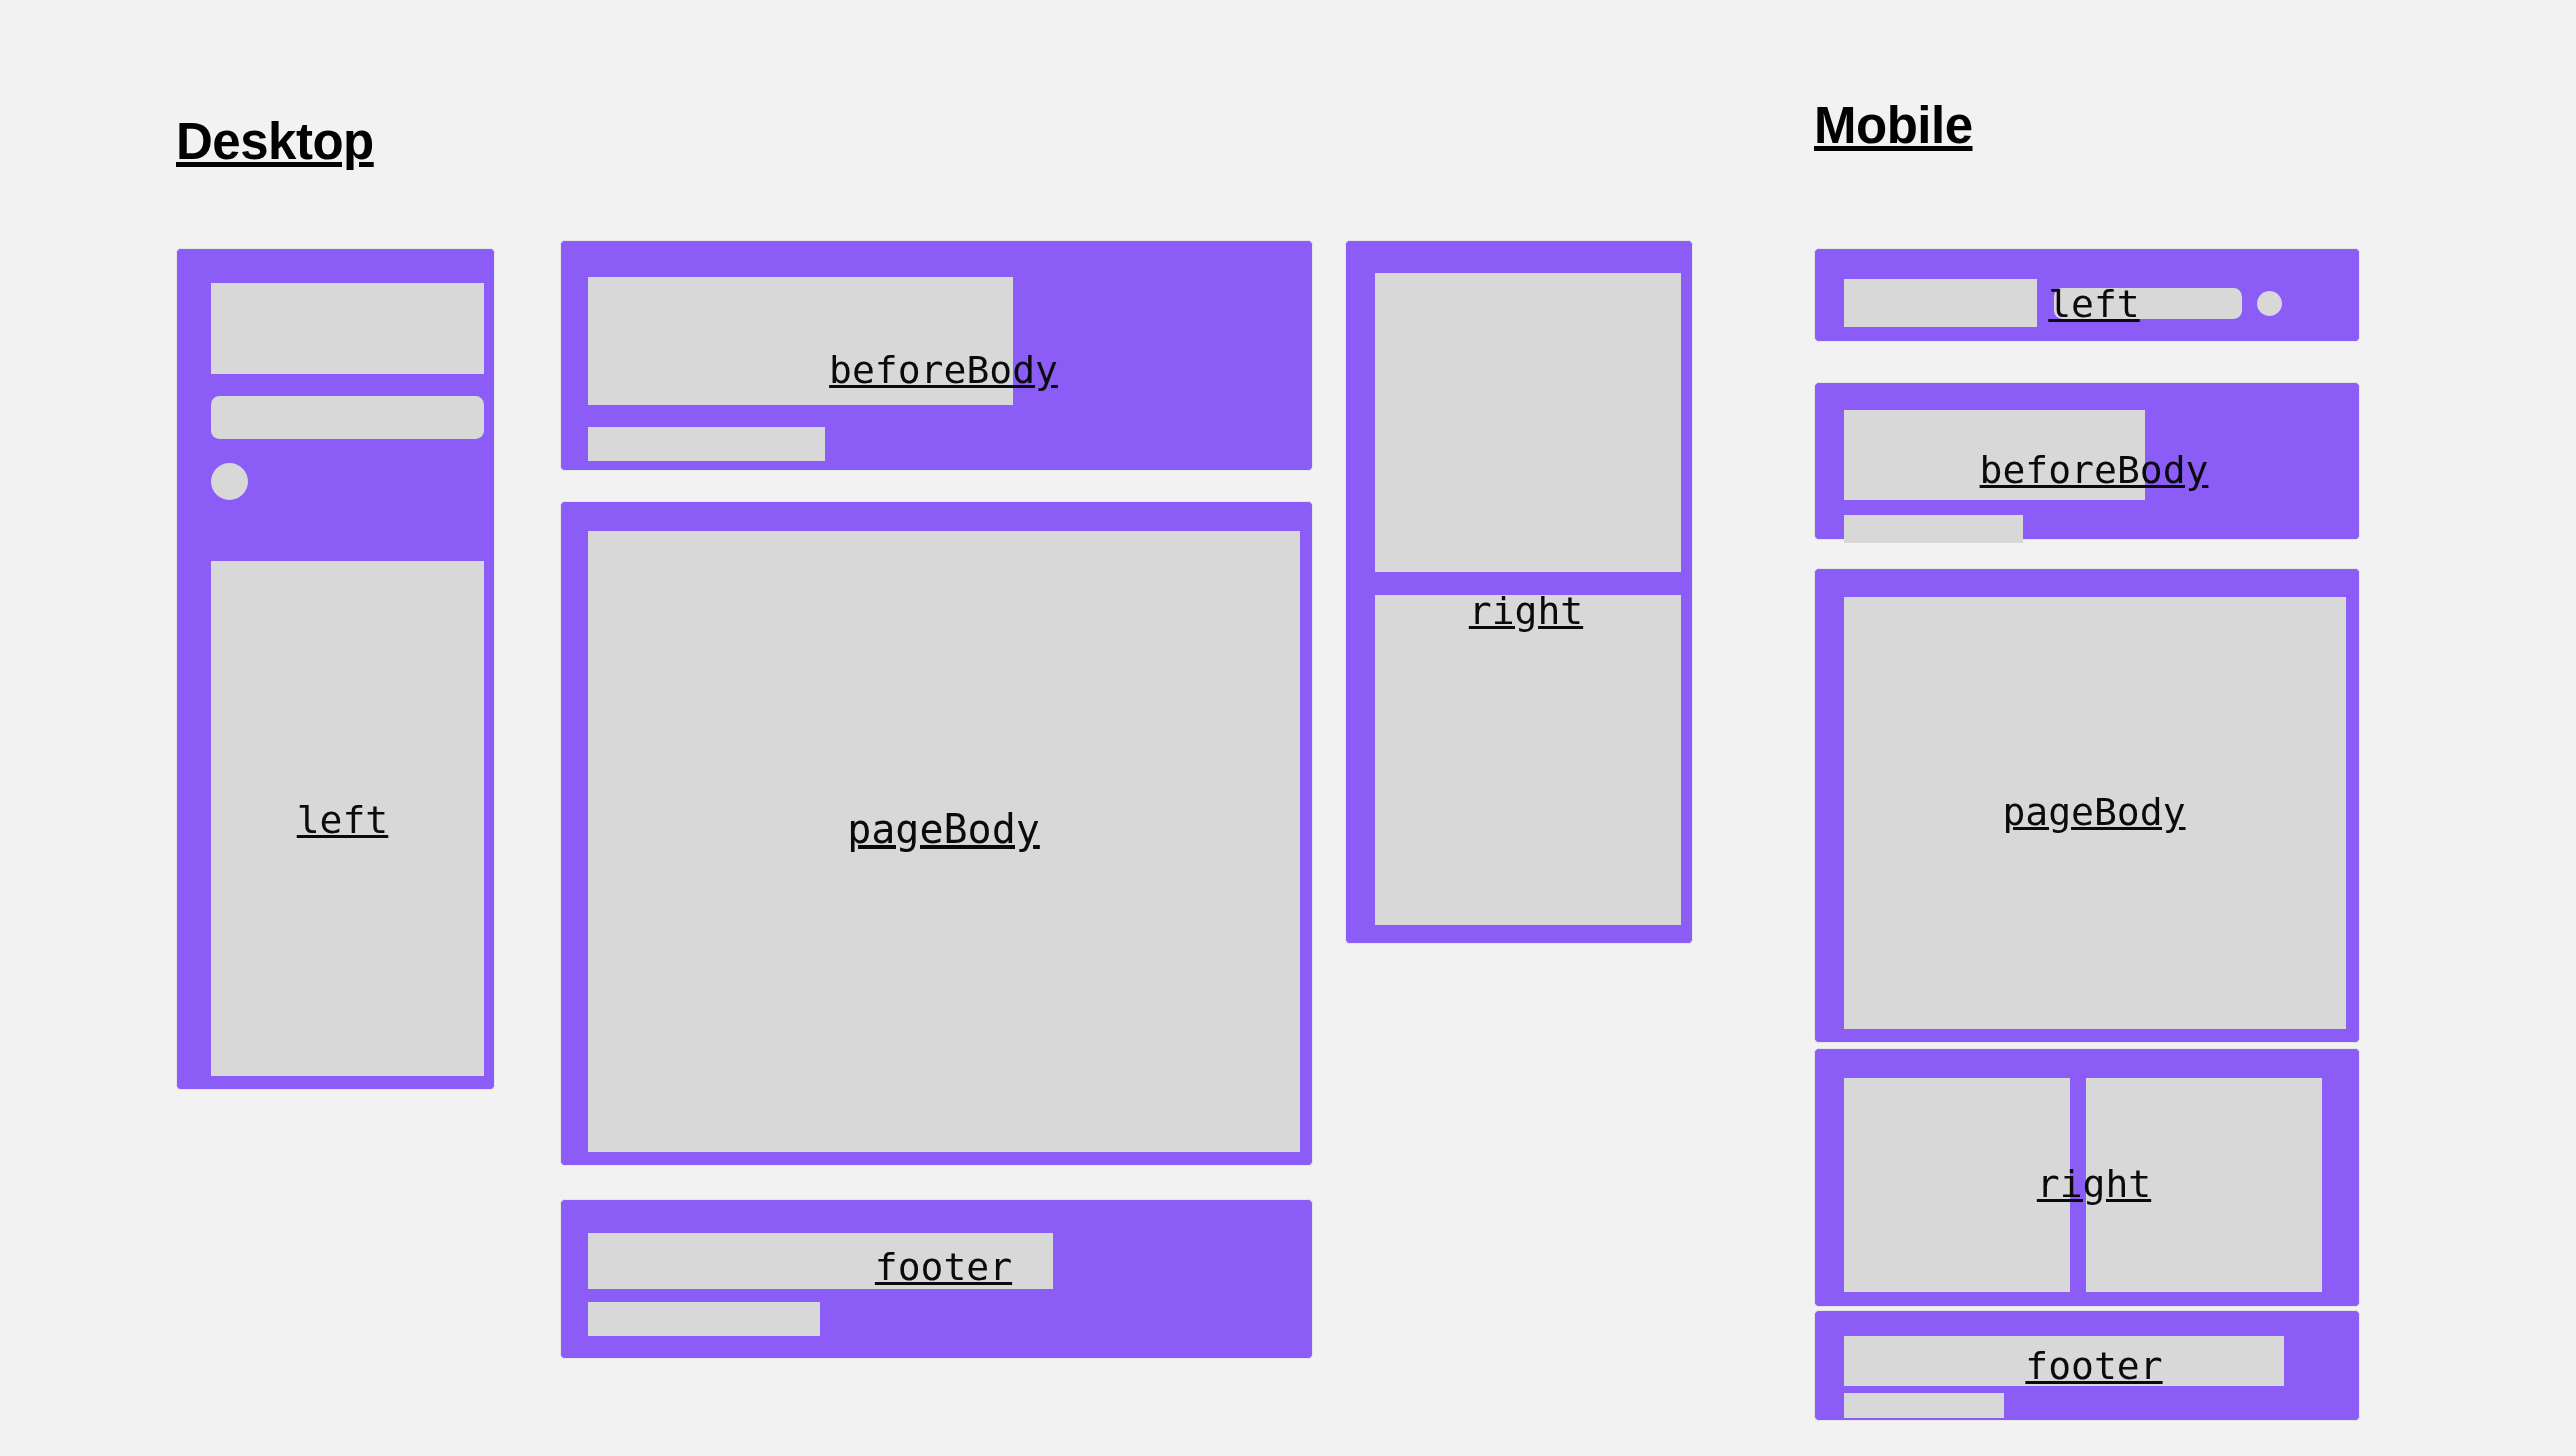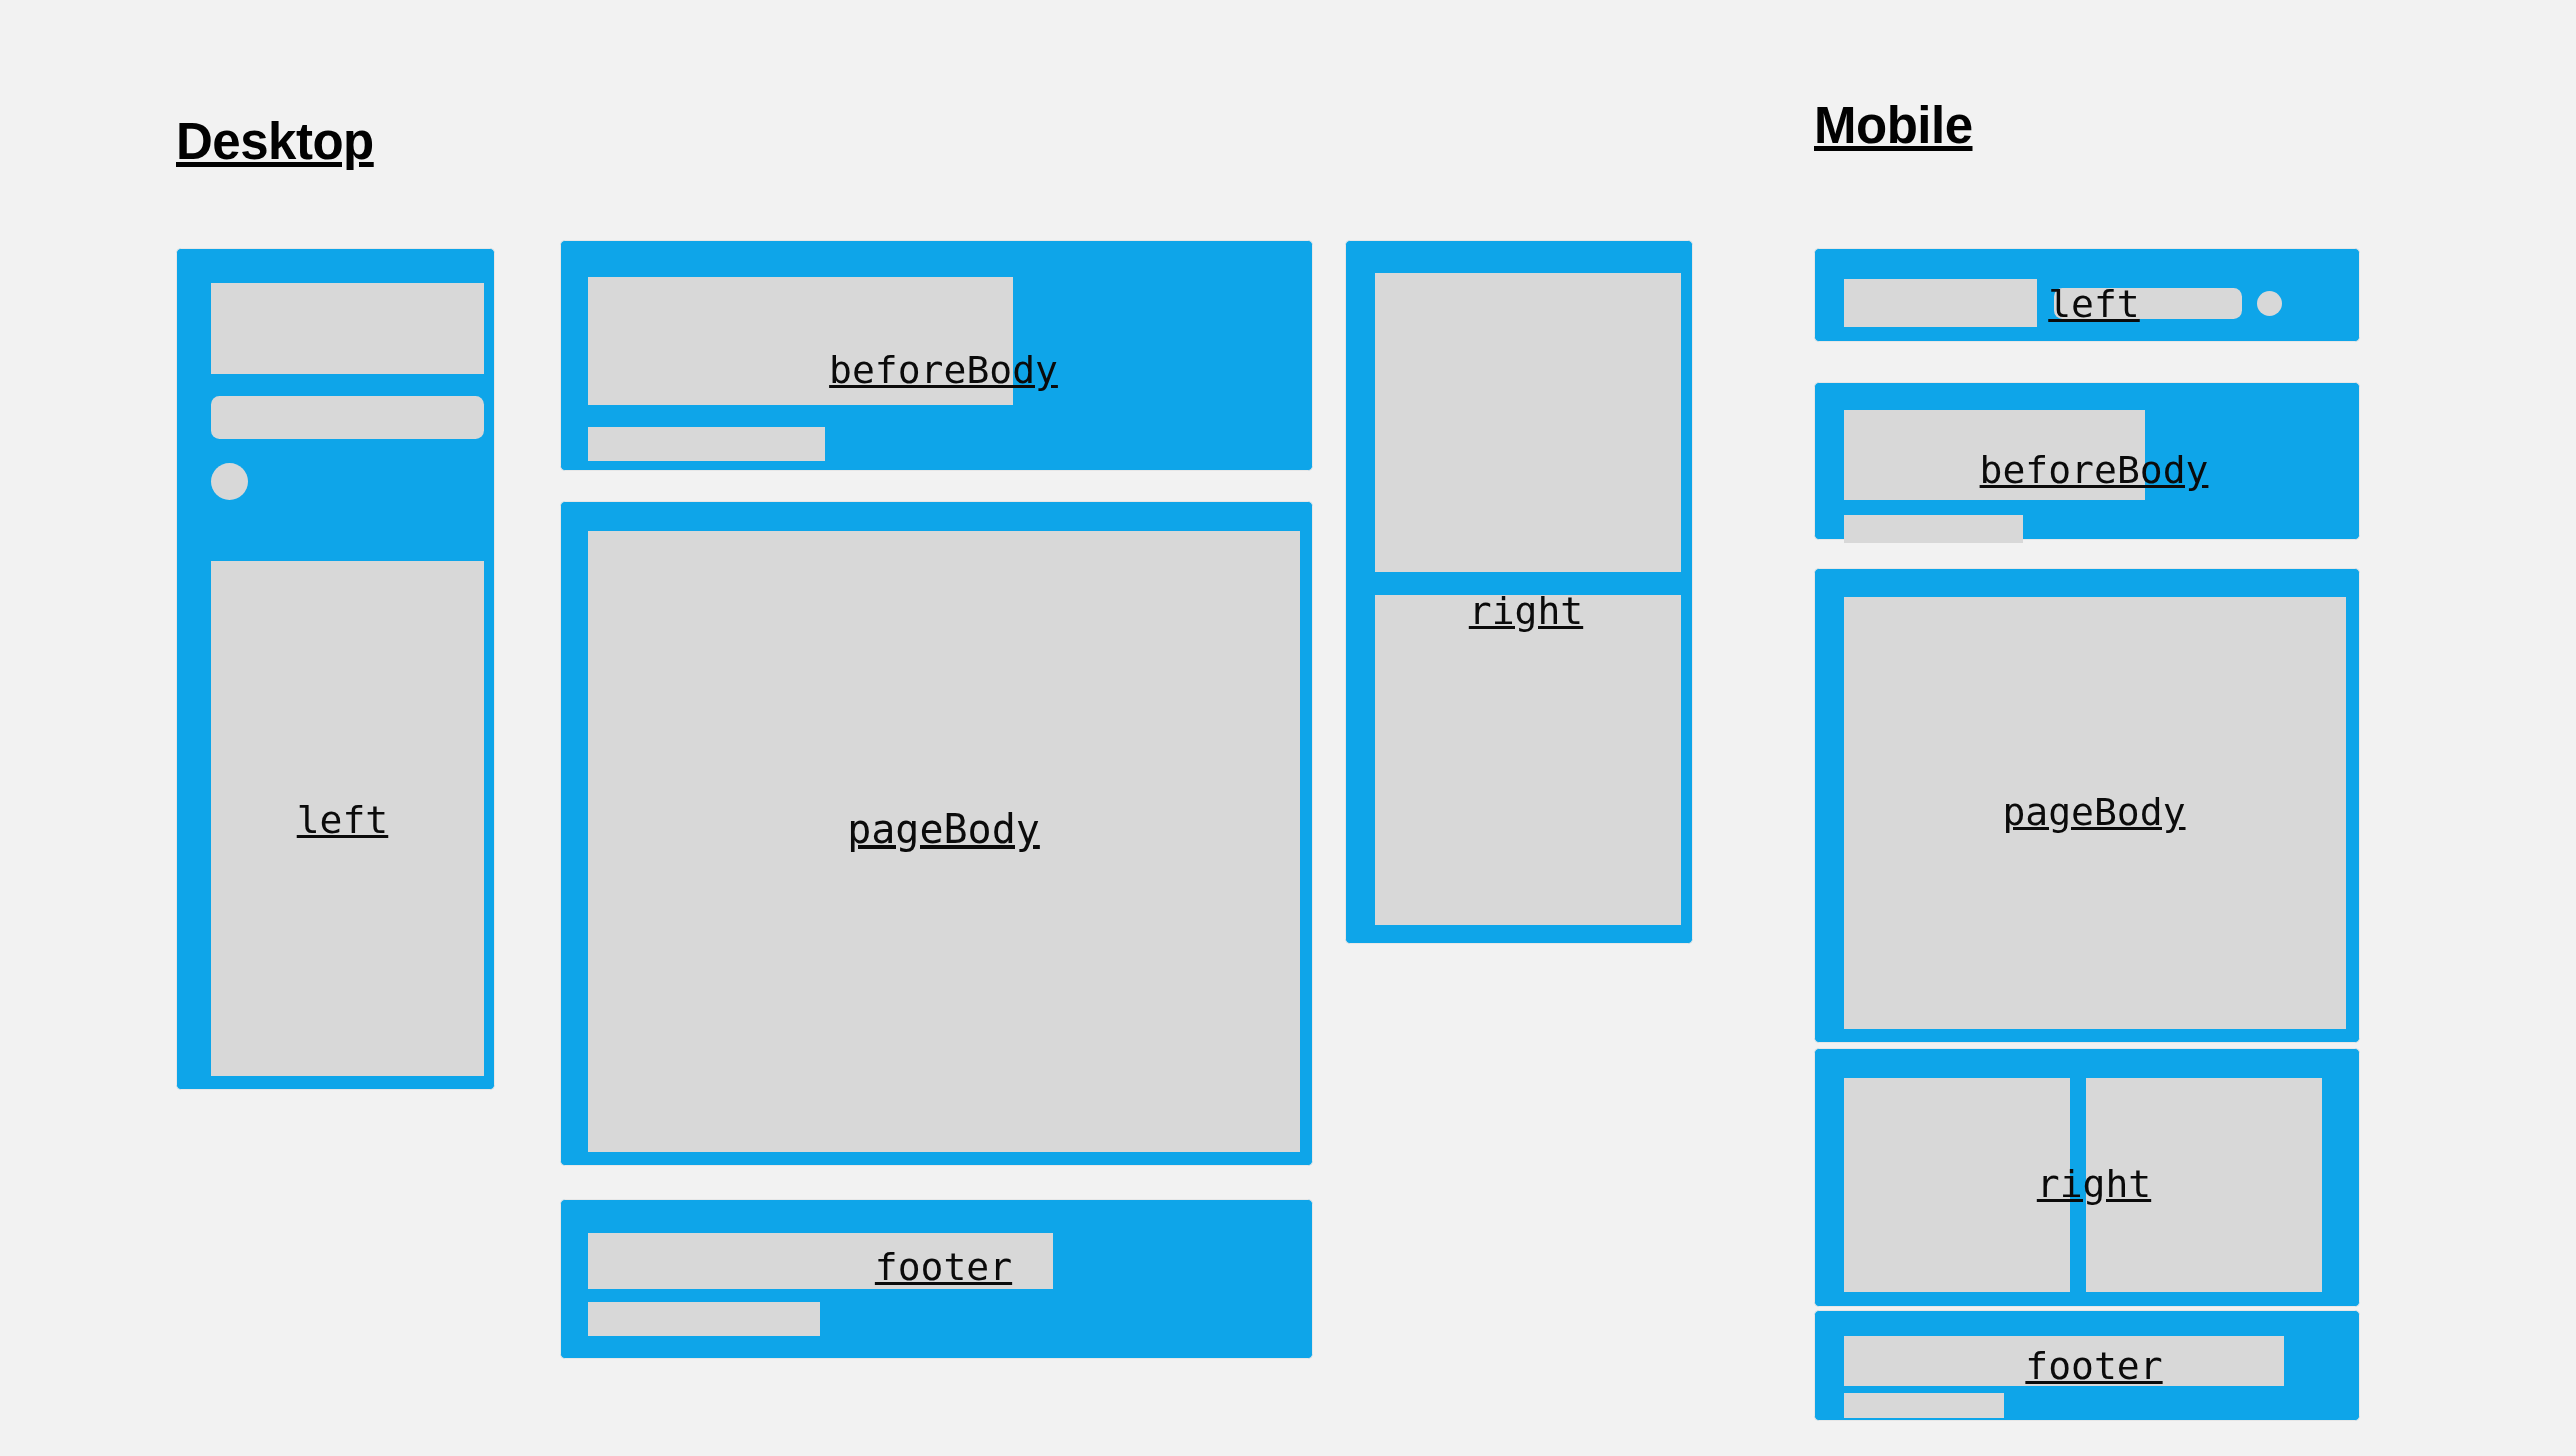--- a/index.html
+++ b/index.html
@@ -22,21 +22,21 @@
     font-size: 51px;
     letter-spacing: -0.5px;
     color: #020202;
     line-height: 1;
     white-space: nowrap;
   }
 
   
   .panel {
     position: absolute;
-    background: #0ea5e9;
+    background: #8b5cf6;
     border: 1.9px solid #e7e7e7;
     border-radius: 4.7px;
   }
 
   
   .blk {
     position: absolute;
     background: #d8d8d8;
   }
   .blk.pill  { border-radius: 8.5px; }

